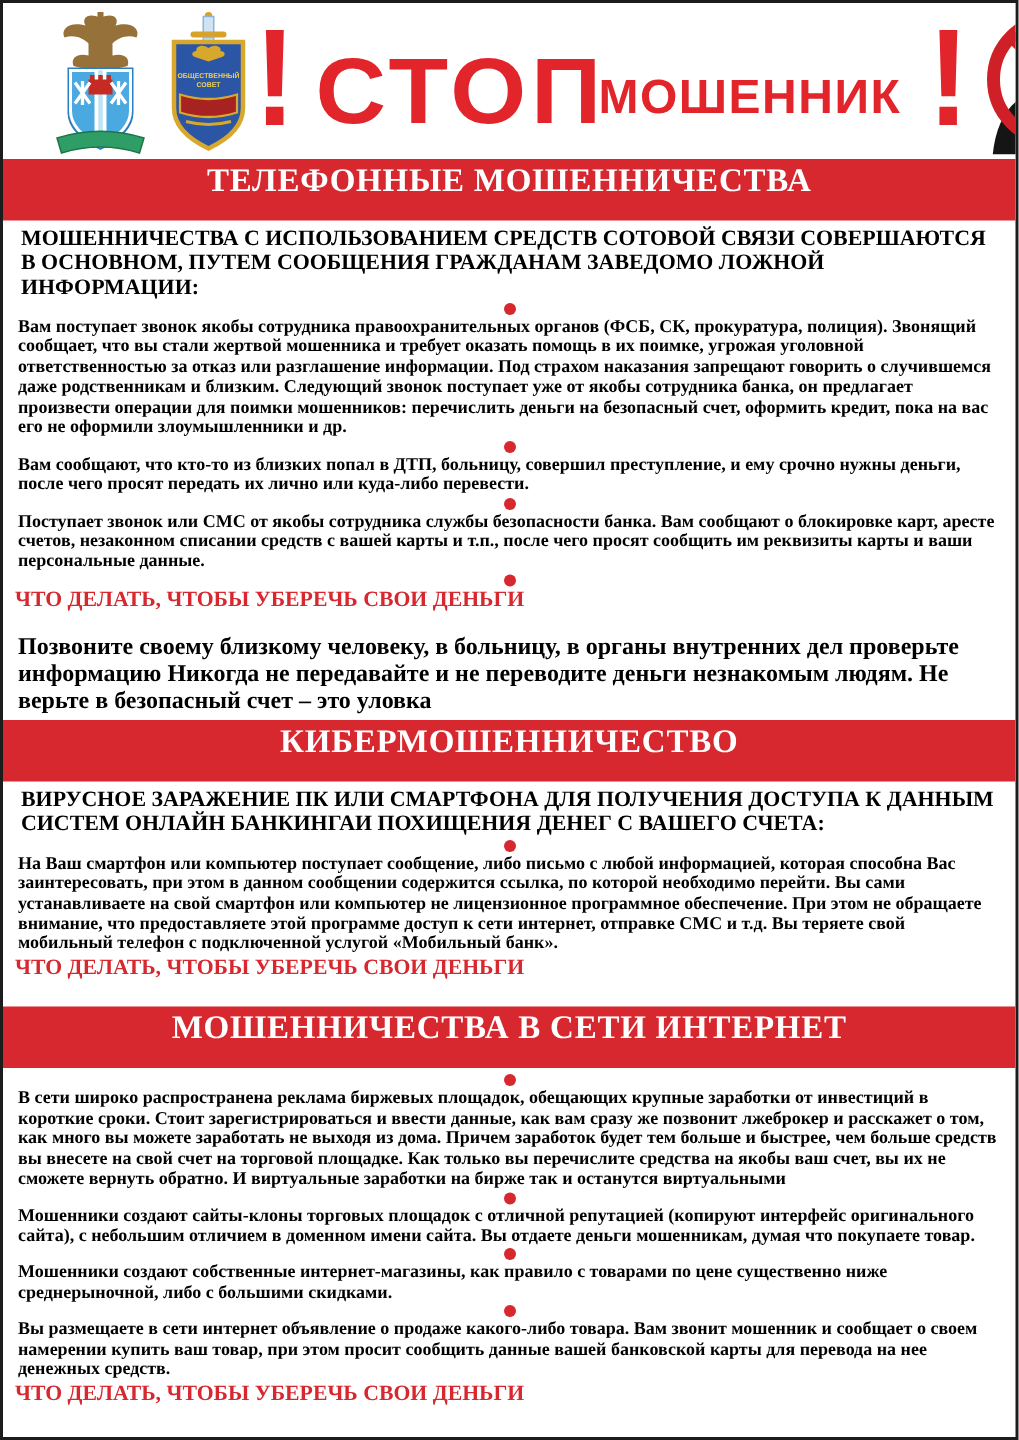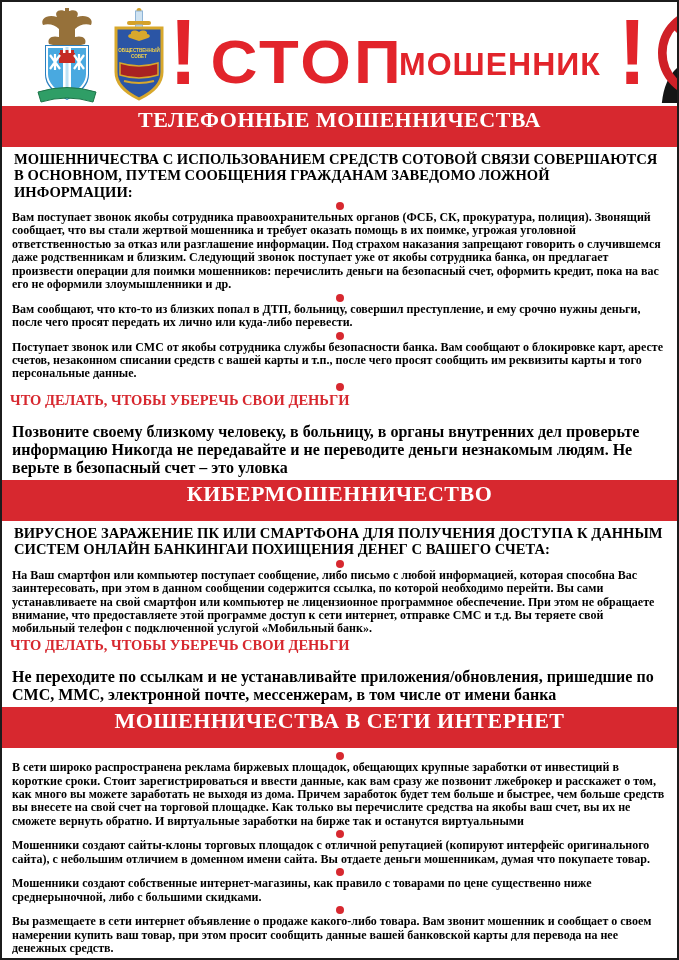--- a/index.html
+++ b/index.html
@@ -89,33 +89,32 @@
   </div>
 
   <div class="banner">ТЕЛЕФОННЫЕ МОШЕННИЧЕСТВА</div>
   <div class="section">
     <p class="intro">МОШЕННИЧЕСТВА С ИСПОЛЬЗОВАНИЕМ СРЕДСТВ СОТОВОЙ СВЯЗИ СОВЕРШАЮТСЯ В ОСНОВНОМ, ПУТЕМ СООБЩЕНИЯ ГРАЖДАНАМ ЗАВЕДОМО ЛОЖНОЙ ИНФОРМАЦИИ:</p>
     <div class="dot"></div>
     <p class="bullet-text">Вам поступает звонок якобы сотрудника правоохранительных органов (ФСБ, СК, прокуратура, полиция). Звонящий сообщает, что вы стали жертвой мошенника и требует оказать помощь в их поимке, угрожая уголовной ответственностью за отказ или разглашение информации. Под страхом наказания запрещают говорить о случившемся даже родственникам и близким. Следующий звонок поступает уже от якобы сотрудника банка, он предлагает произвести операции для поимки мошенников: перечислить деньги на безопасный счет, оформить кредит, пока на вас его не оформили злоумышленники и др.</p>
     <div class="dot"></div>
     <p class="bullet-text">Вам сообщают, что кто-то из близких попал в ДТП, больницу, совершил преступление, и ему срочно нужны деньги, после чего просят передать их лично или куда-либо перевести.</p>
     <div class="dot"></div>
-    <p class="bullet-text">Поступает звонок или СМС от якобы сотрудника службы безопасности банка. Вам сообщают о блокировке карт, аресте счетов, незаконном списании средств с вашей карты и т.п., после чего просят сообщить им реквизиты карты и того персональные данные.</p>
+    <p class="bullet-text">Поступает звонок или СМС от якобы сотрудника службы безопасности банка. Вам сообщают о блокировке карт, аресте счетов, незаконном списании средств с вашей карты и т.п., после чего просят сообщить им реквизиты карты и ваши персональные данные.</p>
     <div class="dot"></div>
     <p class="advice-title">ЧТО ДЕЛАТЬ, ЧТОБЫ УБЕРЕЧЬ СВОИ ДЕНЬГИ</p>
     <p class="advice-text">Позвоните своему близкому человеку, в больницу, в органы внутренних дел проверьте информацию Никогда не передавайте и не переводите деньги незнакомым людям. Не верьте в безопасный счет – это уловка</p>
   </div>
 
   <div class="banner">КИБЕРМОШЕННИЧЕСТВО</div>
   <div class="section">
     <p class="intro">ВИРУСНОЕ ЗАРАЖЕНИЕ ПК ИЛИ СМАРТФОНА ДЛЯ ПОЛУЧЕНИЯ ДОСТУПА К ДАННЫМ СИСТЕМ ОНЛАЙН БАНКИНГАИ ПОХИЩЕНИЯ ДЕНЕГ С ВАШЕГО СЧЕТА:</p>
     <div class="dot"></div>
     <p class="bullet-text">На Ваш смартфон или компьютер поступает сообщение, либо письмо с любой информацией, которая способна Вас заинтересовать, при этом в данном сообщении содержится ссылка, по которой необходимо перейти. Вы сами устанавливаете на свой смартфон или компьютер не лицензионное программное обеспечение. При этом не обращаете внимание, что предоставляете этой программе доступ к сети интернет, отправке СМС и т.д. Вы теряете свой мобильный телефон с подключенной услугой «Мобильный банк».</p>
     <p class="advice-title">ЧТО ДЕЛАТЬ, ЧТОБЫ УБЕРЕЧЬ СВОИ ДЕНЬГИ</p>
-    <p class="advice-text">Не переходите по ссылкам и не устанавливайте приложения/обновления, пришедшие по СМС, ММС, электронной почте, мессенжерам, в том числе от имени банка</p>
   </div>
 
   <div class="banner">МОШЕННИЧЕСТВА В СЕТИ ИНТЕРНЕТ</div>
   <div class="section">
     <div class="dot"></div>
     <p class="bullet-text">В сети широко распространена реклама биржевых площадок, обещающих крупные заработки от инвестиций в короткие сроки. Стоит зарегистрироваться и ввести данные, как вам сразу же позвонит лжеброкер и расскажет о том, как много вы можете заработать не выходя из дома. Причем заработок будет тем больше и быстрее, чем больше средств вы внесете на свой счет на торговой площадке. Как только вы перечислите средства на якобы ваш счет, вы их не сможете вернуть обратно. И виртуальные заработки на бирже так и останутся виртуальными</p>
     <div class="dot"></div>
     <p class="bullet-text">Мошенники создают сайты-клоны торговых площадок с отличной репутацией (копируют интерфейс оригинального сайта), с небольшим отличием в доменном имени сайта. Вы отдаете деньги мошенникам, думая что покупаете товар.</p>
     <div class="dot"></div>
     <p class="bullet-text">Мошенники создают собственные интернет-магазины, как правило с товарами по цене существенно ниже среднерыночной, либо с большими скидками.</p>

